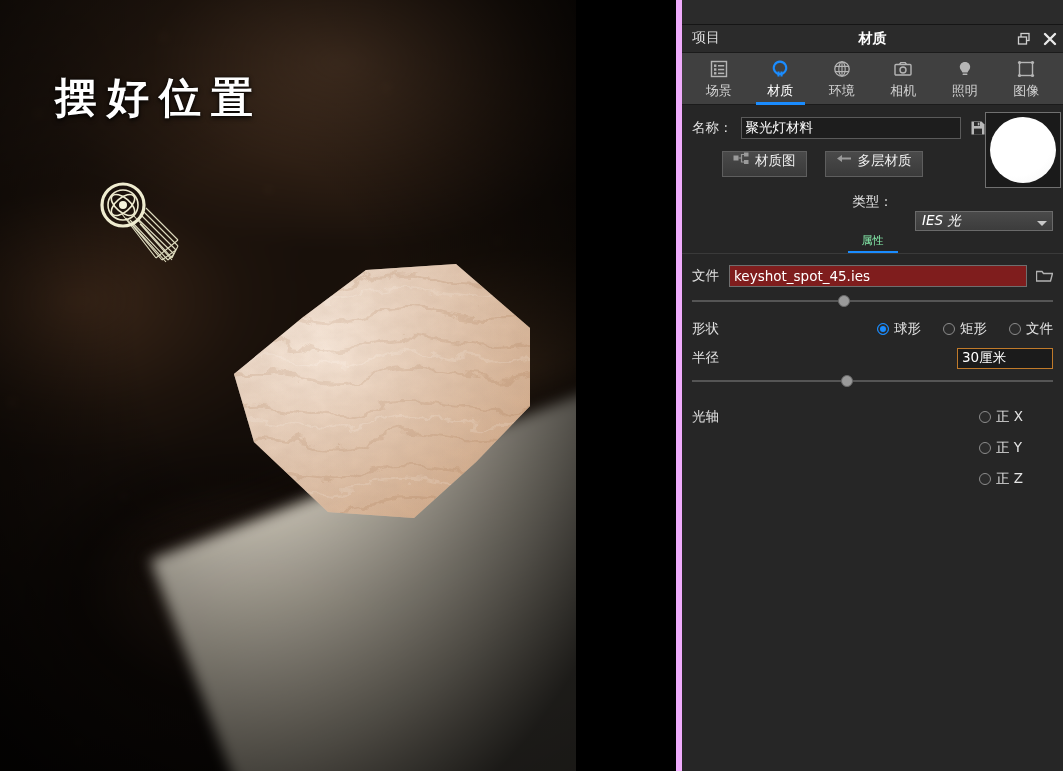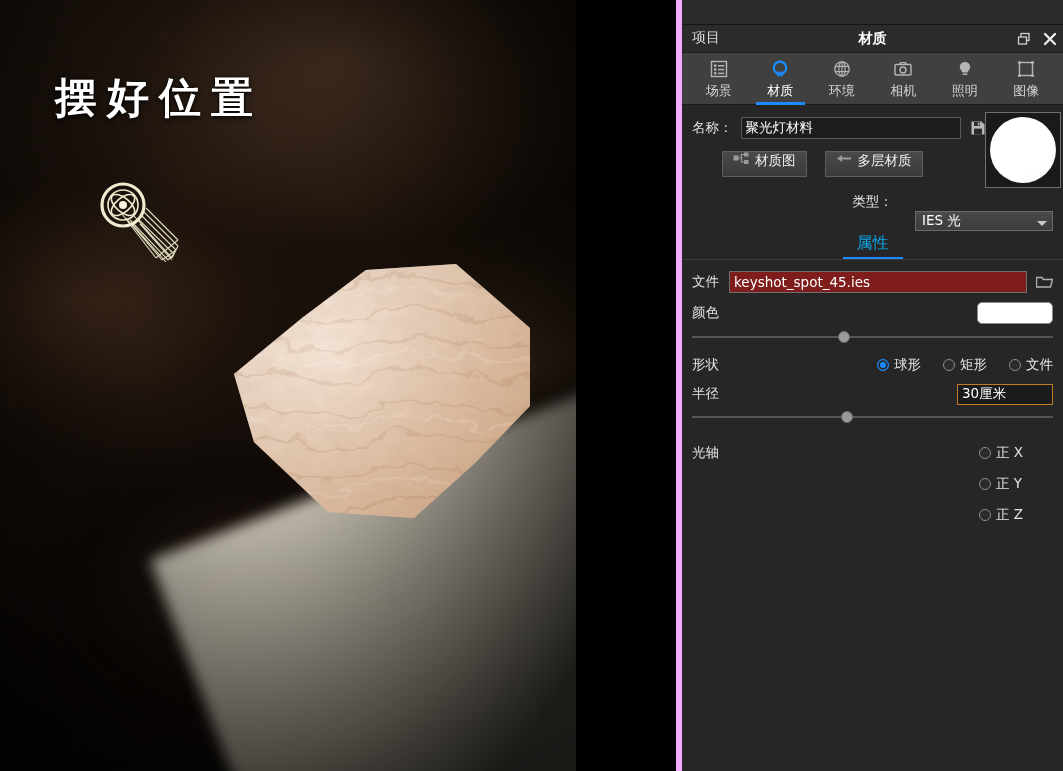--- a/index.html
+++ b/index.html
@@ -183,25 +183,26 @@
   .sel {
     position: relative;
     width: 138px; height: 23px;
     background: linear-gradient(180deg, #4a4a4a 0%, #3c3c3c 100%);
     border: 1px solid #6a6a6a;
     color: #ffffff; font-size: 13.5px;
     display: flex; align-items: center;
     padding: 0 18px 0 6px;
     margin-left: auto;
     cursor: pointer;
+    font-style: italic;
   }
   .sel .caret { position: absolute; right: 5px; top: 9px; width:0;height:0;border-left:5px solid transparent;border-right:5px solid transparent;border-top:5px solid #c8c8c8; }
 
   .subtab-row { display:flex; justify-content:center; margin-top: 10px; }
-  .subtab { position: relative; font-size: 16px; color: #0ea5e9; padding: 0 14px 5px; cursor: pointer; }
+  .subtab { position: relative; font-size: 11px; color: #86efac; padding: 0 14px 5px; cursor: pointer; }
   .subtab.active::after { content:""; position:absolute; left:0; right:0; bottom:0; height:2px; background:#1a8cff; }
   .hr { height:1px; background:#3a3a3a; margin: 0 0 0 0; }
 
   .row-file { height: 32px; margin-top: 6px; }
   .file-input {
     flex: 1; height: 22px;
     background: #7f1d1d; border: 1px solid #6e6e6e;
     color: #ffffff; font-size: 13.5px; padding: 0 4px;
     margin-left: 10px; margin-right: 8px;
     font-family: "DejaVu Sans", "Liberation Sans", sans-serif;
@@ -476,24 +477,20 @@
       <div class="row row-file">
         <span class="lbl">文件</span>
         <input class="file-input" type="text" value="keyshot_spot_45.ies" style="">
         <span class="icn-btn">
           <svg width="17" height="14" viewBox="0 0 17 14">
             <path d="M0.5 2.5 H6 L7.5 4.5 H16.5 L14.5 12 H0.5 Z" fill="none" stroke="#b2b2b2" stroke-width="1.4"></path>
           </svg>
         </span>
       </div>
 
-      <div class="row row-color">
-        <span class="lbl">颜色</span>
-        <div class="swatch"></div>
-      </div>
 
       <div class="slider-wrap">
         <div class="track">
           <div class="knob" id="knob-mult" style="left: 42%;"></div>
         </div>
       </div>
 
       <div class="row row-shape">
         <span class="lbl">形状</span>
         <div class="radio-grid">

